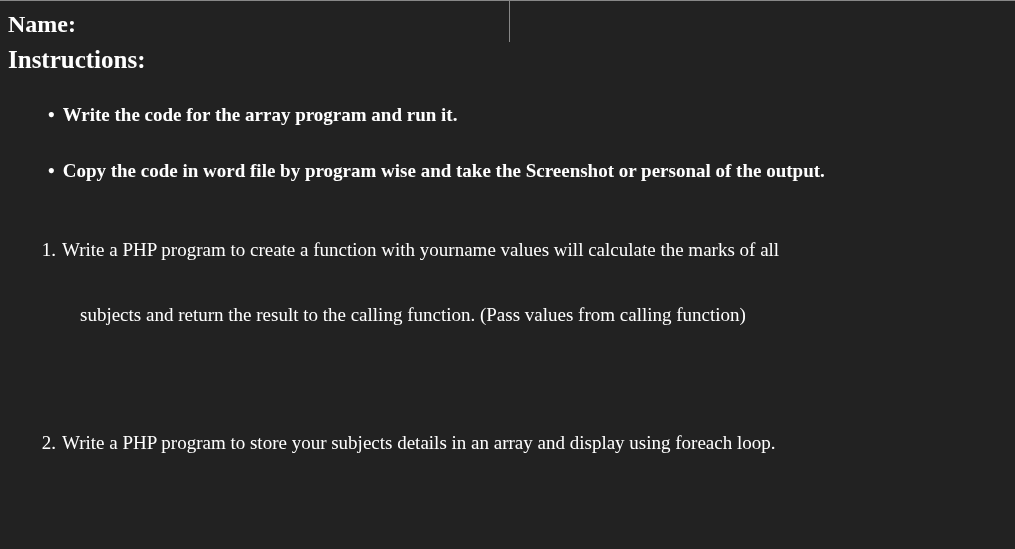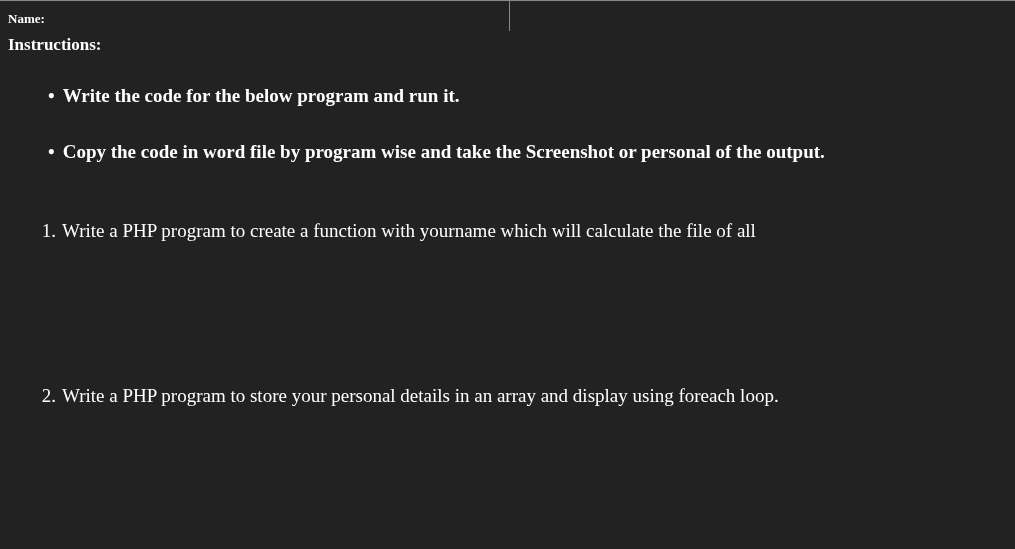--- a/index.html
+++ b/index.html
@@ -20,33 +20,33 @@
       height: 100%;
     }
     .header-row {
       display: flex;
       border-top: 1px solid #888;
       border-bottom: none;
     }
     .header-cell {
       padding: 10px 8px 4px 8px;
       font-weight: bold;
-      font-size: 13px;
+      font-size: 24px;
     }
     .header-cell.left {
       width: 510px;
       border-right: 1px solid #888;
     }
     .header-cell.right {
       flex: 1;
       padding-left: 12px;
     }
     .instructions-label {
       font-weight: bold;
-      font-size: 17px;
+      font-size: 25px;
       padding: 4px 8px 20px 8px;
     }
     .bullets {
       padding: 10px 0 10px 48px;
     }
     .bullet-item {
       font-weight: bold;
       font-size: 19px;
       padding-bottom: 34px;
       display: flex;
@@ -93,35 +93,36 @@
 
 <div class="page">
   <div class="header-row">
     <div class="header-cell left">Name:</div>
   </div>
   <div class="instructions-label">Instructions:</div>
 
   <div class="bullets">
     <div class="bullet-item">
       <span class="bullet-marker">•</span>
-      <span>Write the code for the below program and run it.</span>
+      <span>Write the code for the array program and run it.</span>
     </div>
     <div class="bullet-item">
       <span class="bullet-marker">•</span>
       <span>Copy the code in word file by program wise and take the Screenshot or personal of the output.</span>
     </div>
   </div>
 
   <div class="numbered">
     <div class="num-item">
       <span class="num">1.</span>
       <span class="body">
-        <span class="line1">Write a PHP program to create a function with yourname which will calculate the file of all</span>
+        <span class="line1">Write a PHP program to create a function with yourname values will calculate the marks of all</span>
+        <span class="line2">subjects and return the result to the calling function. (Pass values from calling function)</span>
       </span>
     </div>
     <div class="num-item second">
       <span class="num">2.</span>
       <span class="body">
-        <span>Write a PHP program to store your personal details in an array and display using foreach loop.</span>
+        <span>Write a PHP program to store your subjects details in an array and display using foreach loop.</span>
       </span>
     </div>
   </div>
 </div>
 
 </body></html>

